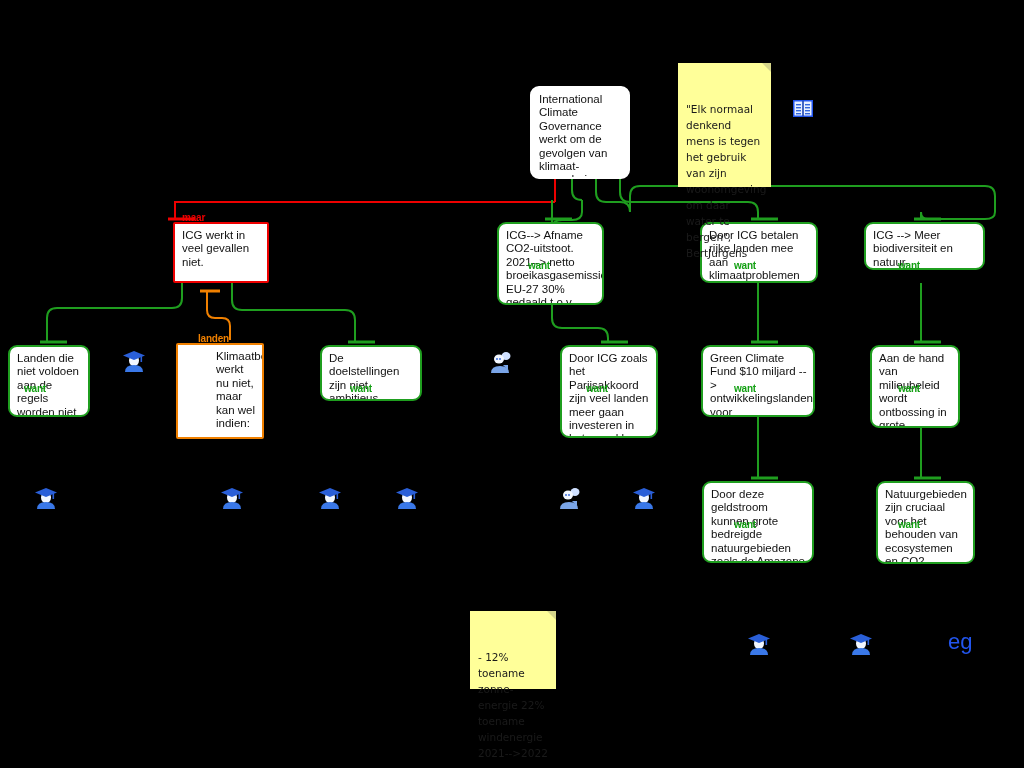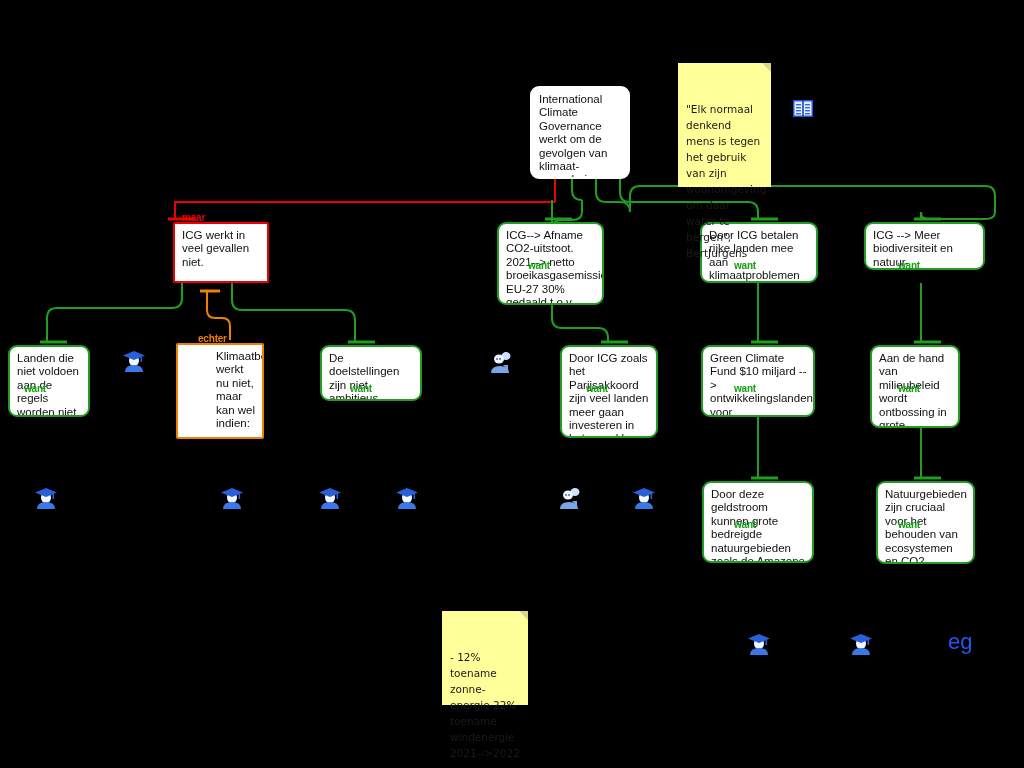--- a/index.html
+++ b/index.html
@@ -157,21 +157,21 @@
   <div class="node green" style="left:864px; top:222px; width:121px; height:48px;">ICG --&gt; Meer biodiversiteit en natuur-berscherming.</div>
   <div class="conn-label green" style="left:898px; top:212px;">want</div>
 
   <div class="node green" style="left:8px; top:345px; width:82px; height:72px;">Landen die niet voldoen aan de regels worden niet genoeg gestraft.</div>
   <div class="conn-label green" style="left:24px; top:335px;">want</div>
 
   <div class="node orange" style="left:176px; top:343px; width:88px; height:96px;padding-left:38px;">Klimaatbeleid werkt nu niet, maar kan wel indien:
 -Ambitieuzere doelen
 -Handhaving
 -Meer participatie</div>
-  <div class="conn-label orange" style="left:198px; top:333px;">echter</div>
+  <div class="conn-label orange" style="left:198px; top:333px;">landen</div>
 
   <div class="node green" style="left:320px; top:345px; width:102px; height:56px;">De doelstellingen zijn niet ambitieus genoeg.</div>
   <div class="conn-label green" style="left:350px; top:335px;">want</div>
 
   <div class="node green" style="left:560px; top:345px; width:98px; height:93px;">Door ICG zoals het Parijsakkoord zijn veel landen meer gaan investeren in het opwekken van schone energie.</div>
   <div class="conn-label green" style="left:586px; top:335px;">want</div>
 
   <div class="node green" style="left:701px; top:345px; width:114px; height:72px;">Green Climate Fund $10 miljard --&gt; ontwikkelingslanden voor klimaatproblemen</div>
   <div class="conn-label green" style="left:734px; top:335px;">want</div>
 
@@ -183,21 +183,21 @@
 
   <div class="node green" style="left:876px; top:481px; width:99px; height:83px;">Natuurgebieden zijn cruciaal voor het behouden van ecosystemen en CO2-opname.</div>
   <div class="conn-label green" style="left:898px; top:471px;">want</div>
 
   <div class="sticky" style="left:678px; top:63px; width:93px; height:124px;">
     <span class="fold"></span>
     <span>"Elk normaal denkend  mens is tegen het gebruik van zijn woonomgeving om daar water te bergen",
 BertJurgens</span>
   </div>
 
-  <div class="sticky" style="left:442px; top:611px; width:86px; height:94px;">
+  <div class="sticky" style="left:470px; top:611px; width:86px; height:78px;">
     <span class="fold"></span>
     <span>- 12% toename zonne-energie 22% toename windenergie 2021--&gt;2022</span>
   </div>
 
   <svg class="icon" style="left:791px; top:97px; width:24px; height:24px;" viewBox="0 0 24 24">
     <rect x="2" y="3" width="20" height="17" fill="#2255ee"></rect>
     <rect x="3.5" y="4.5" width="8" height="14" fill="#e8f0ff"></rect>
     <rect x="12.5" y="4.5" width="8" height="14" fill="#e8f0ff"></rect>
     <g fill="#3366dd">
       <rect x="5" y="7" width="5" height="1.4"></rect>

